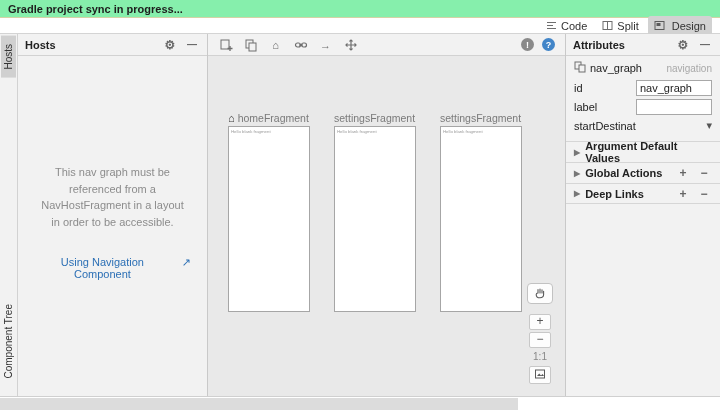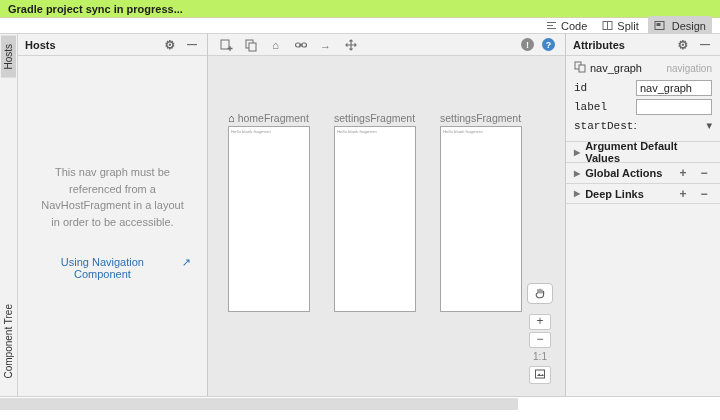--- a/index.html
+++ b/index.html
@@ -1,20 +1,20 @@
 <!DOCTYPE html>
 <html><head>
 <meta charset="utf-8">
 <style>
   * { box-sizing: border-box; margin: 0; padding: 0; }
   body { font-family: "Liberation Sans", sans-serif; background: #fff; }
   .app { position: relative; width: 720px; height: 420px; background: #fff; overflow: hidden; font-size: 11px; color: #222; }
 
   
-  .banner { height: 18px; background: #bef264; border-bottom: 1px solid #d5d2a6; display: flex; align-items: center; padding: 0 8px; font-weight: bold; color: #1d1d1d; }
+  .banner { height: 18px; background: #86efac; border-bottom: 1px solid #d5d2a6; display: flex; align-items: center; padding: 0 8px; font-weight: bold; color: #1d1d1d; }
 
   
   .view-row { height: 16px; background: #fff; border-bottom: 1px solid #d4d4d4; display: flex; align-items: center; justify-content: flex-end; gap: 3px; padding-right: 8px; }
   .view-tab { display: flex; align-items: center; gap: 4px; height: 20px; padding: 8px 6px; border-radius: 3px; color: #333; cursor: default; }
   .view-tab.selected { background: #d2d2d2; gap: 7px; }
   .view-tab svg { display: block; }
 
   
   .main { display: flex; height: 362px; background: #fff; }
 
@@ -55,21 +55,21 @@
   .zoom-btn { height: 16px; background: #fdfdfd; border: 1px solid #c8c8c8; border-radius: 2px; color: #555; font-size: 12px; line-height: 13px; text-align: center; cursor: default; }
   .zoom-ratio { height: 14px; text-align: center; color: #888; font-size: 10px; line-height: 14px; cursor: default; }
   .fit-btn { height: 18px; background: #fdfdfd; border: 1px solid #c8c8c8; border-radius: 2px; display: flex; align-items: center; justify-content: center; cursor: default; }
 
   
   .attributes-panel { width: 155px; background: #f2f2f2; border-left: 1px solid #c9c9c9; display: flex; flex-direction: column; }
   .attr-component-row { display: flex; align-items: center; gap: 4px; padding: 5px 8px 3px; }
   .attr-component-name { color: #222; }
   .attr-component-type { margin-left: auto; color: #a8a8a8; font-size: 10px; }
   .attr-field-row { display: flex; align-items: center; padding: 2px 8px; height: 19px; }
-  .attr-label { width: 62px; flex: 0 0 62px; color: #222; overflow: hidden; white-space: nowrap; font-family: Liberation Mono, monospace; }
+  .attr-label { width: 62px; flex: 0 0 62px; color: #222; overflow: hidden; white-space: nowrap; }
   .attr-input { flex: 1; min-width: 0; height: 16px; border: 1px solid #a8a8a8; background: #fff; font-family: "Liberation Sans", sans-serif; font-size: 11px; padding: 0 3px; color: #222; }
   .attr-combo { flex: 1; display: flex; align-items: center; justify-content: flex-end; color: #555; height: 16px; cursor: default; }
   .attr-sections { margin-top: 6px; }
   .attr-section { display: flex; align-items: center; gap: 5px; padding: 0 8px; height: 21px; border-top: 1px solid #d6d6d6; font-weight: bold; color: #222; cursor: default; }
   .attr-section:last-child { border-bottom: 1px solid #d6d6d6; }
   .disclosure { color: #777; font-size: 8px; }
   .attr-section .spacer { flex: 1; }
 
   
   .bottom-bar { height: 23px; background: #fff; border-top: 1px solid #d0d0d0; position: relative; }

